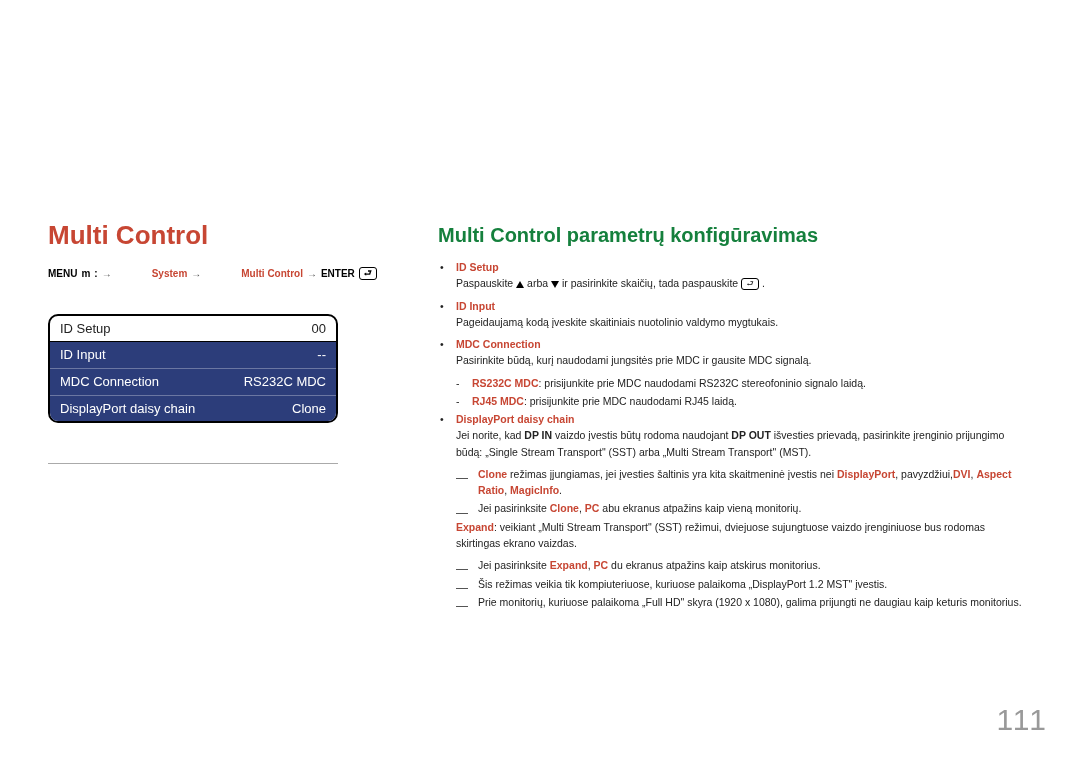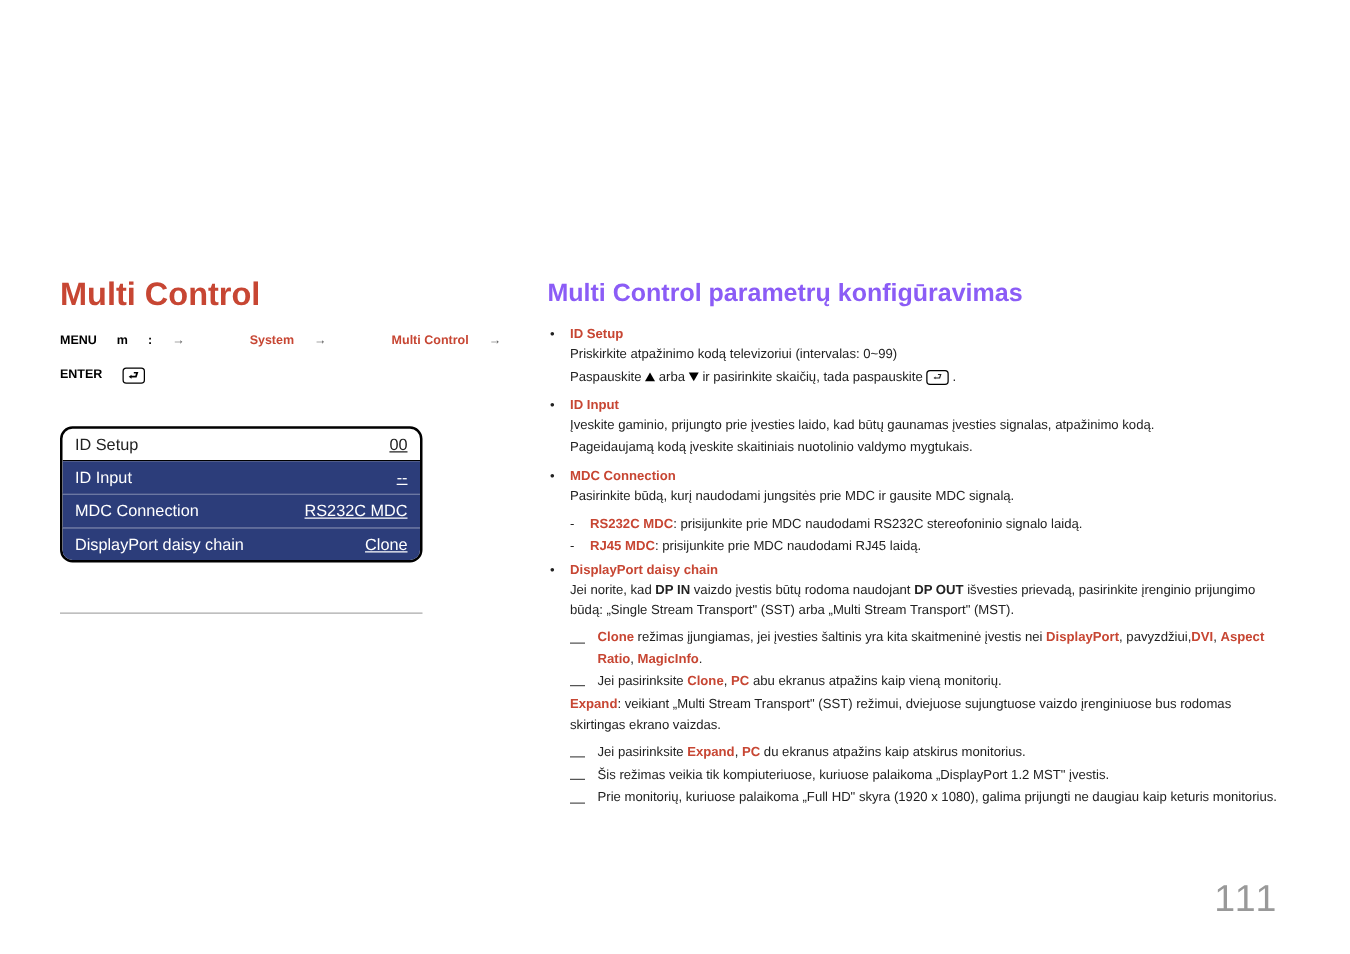--- a/index.html
+++ b/index.html
@@ -24,22 +24,22 @@
     color: #c74633;
     font-weight: bold;
     font-size: 26px;
     margin-bottom: 16px;
   }
   .menu-path {
     font-size: 10px;
     font-weight: bold;
     color: #000;
     display: flex;
-    align-items: flex-start;
-    gap: 16px;
+    align-items: center;
+    gap: 4px;
     flex-wrap: wrap;
     margin-bottom: 34px;
   }
   .menu-path .hl { color: #c74633; margin-left: 36px; }
   .arrow-sm {
     font-size: 10px;
     color: #555;
   }
   .enter-box {
     display: inline-flex;
@@ -74,37 +74,37 @@
   .osd-row.inv {
     background: #2c3d7a;
     color: #fff;
     border-bottom-color: #2c3d7a;
   }
   .osd-row.inv + .osd-row.inv,
   .osd-row.sel + .osd-row.sel {
     border-top: 1px solid rgba(255,255,255,0.3);
   }
   .osd .lbl { white-space: nowrap; overflow: hidden; }
-  .osd .val { white-space: nowrap; margin-left: 8px; text-decoration: underline; }
+  .osd .val { white-space: nowrap; margin-left: 8px; }
 
   .hr-thin {
     border: none;
     border-top: 1px solid #aaa;
     margin: 40px 0 10px 0;
     width: 290px;
   }
   .footnote {
     font-size: 9px;
     color: #888;
   }
 
   h2.subheading {
     font-size: 20px;
     font-weight: bold;
-    color: #8b5cf6;
+    color: #15803d;
     margin-bottom: 12px;
     margin-top: 4px;
   }
   .defs {
     font-size: 10.5px;
     line-height: 1.55;
     color: #222;
   }
   .defs .item {
     display: flex;
@@ -175,21 +175,21 @@
     height: 12px;
     border: 1px solid #000;
     border-radius: 3px;
     font-size: 8px;
     vertical-align: middle;
   }
   .enter-inline::before { content: "⮐"; }
 
   .page-number {
     position: absolute;
-    right: 57px;
+    right: 32px;
     bottom: 26px;
     font-size: 30px;
     color: #999;
     letter-spacing: 2px;
   }
 </style>
 </head>
 <body>
 
 <div class="page">
@@ -234,38 +234,36 @@
 
   <div class="right-col">
     <h2 class="subheading">Multi Control parametrų konfigūravimas</h2>
 
     <div class="defs">
 
       <div class="item">
         <div class="bullet">•</div>
         <div class="content">
           <div class="term">ID Setup</div>
-          <div class="para">Priskirkite atpažinimo kodą televizoriui (intervalas: 0~99)</div>
           <div class="para">
             <span>Paspauskite </span>
             <span class="tri-up"></span>
             <span> arba </span>
             <span class="tri-down"></span>
             <span> ir pasirinkite skaičių, tada paspauskite </span>
             <span class="enter-inline"></span>
             <span>.</span>
           </div>
         </div>
       </div>
 
       <div class="item">
         <div class="bullet">•</div>
         <div class="content">
           <div class="term">ID Input</div>
-          <div class="para">Įveskite gaminio, prijungto prie įvesties laido, kad būtų gaunamas įvesties signalas, atpažinimo kodą.</div>
           <div class="para">Pageidaujamą kodą įveskite skaitiniais nuotolinio valdymo mygtukais.</div>
         </div>
       </div>
 
       <div class="item">
         <div class="bullet">•</div>
         <div class="content">
           <div class="term">MDC Connection</div>
           <div class="para">Pasirinkite būdą, kurį naudodami jungsitės prie MDC ir gausite MDC signalą.</div>
         </div>

